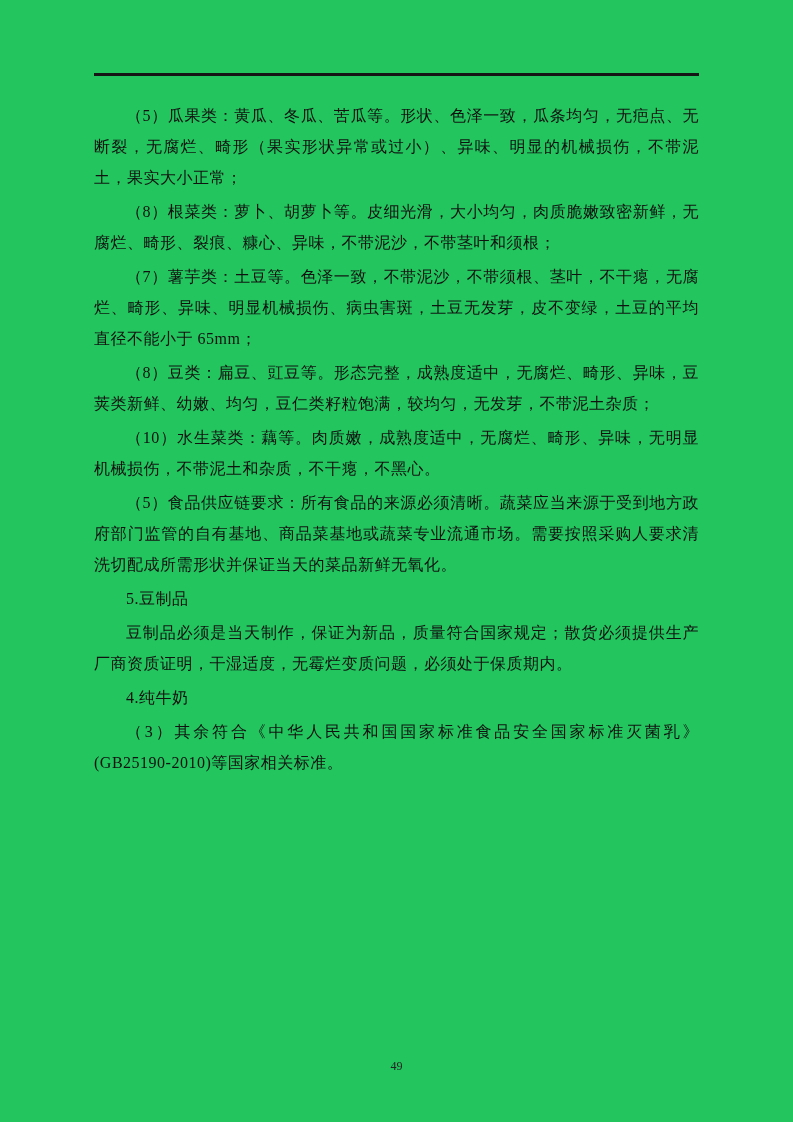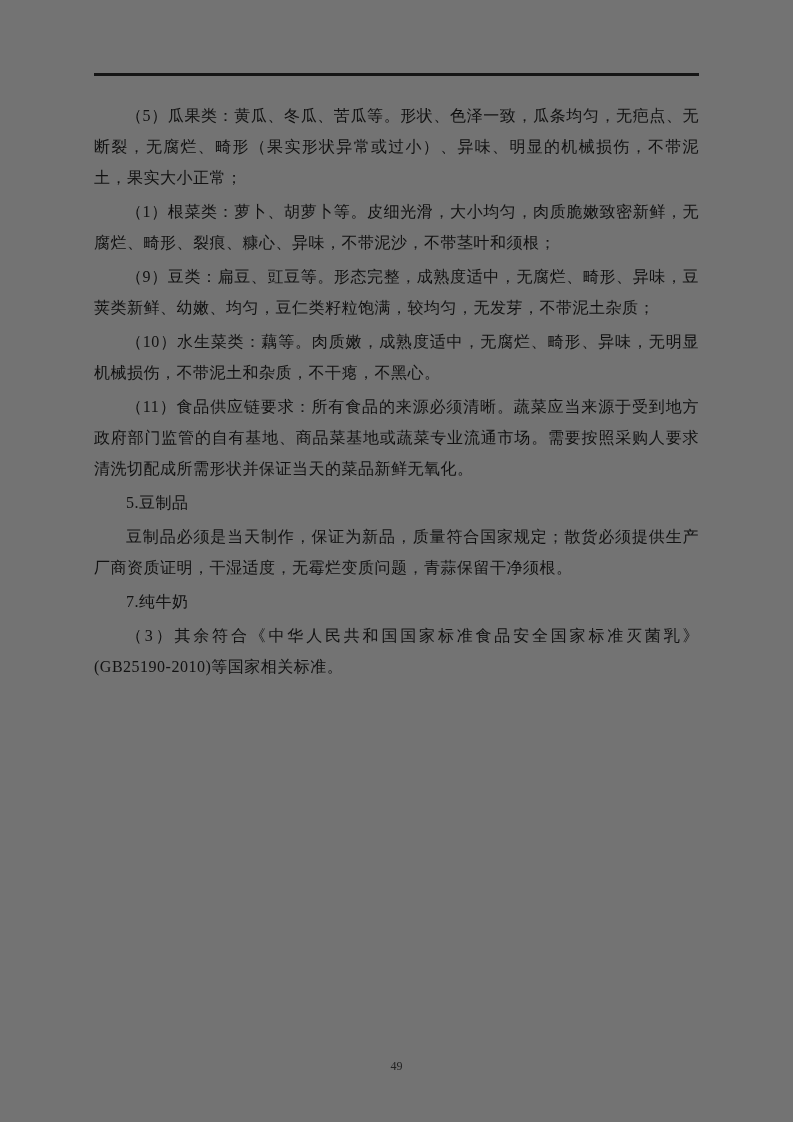--- a/index.html
+++ b/index.html
@@ -8,21 +8,21 @@
   }
   body {
     background: #e8e6e3;
     font-family: "Liberation Serif", "DejaVu Serif", serif;
   }
   .page {
     position: relative;
     width: 793px;
     height: 1122px;
     margin: 0 auto;
-    background: #737373;
+    background: #22c55e;
     color: #111;
     box-sizing: border-box;
     overflow: hidden;
   }
   .header-rule {
     position: absolute;
     top: 73px;
     left: 94px;
     width: 605px;
     height: 3px;
@@ -53,24 +53,25 @@
   }
 </style>
 </head>
 <body>
 
 <div class="page">
   <div class="header-rule"></div>
 
   <div class="content">
     <p class="para">（5）瓜果类：黄瓜、冬瓜、苦瓜等。形状、色泽一致，瓜条均匀，无疤点、无断裂，无腐烂、畸形（果实形状异常或过小）、异味、明显的机械损伤，不带泥土，果实大小正常；</p>
-    <p class="para">（1）根菜类：萝卜、胡萝卜等。皮细光滑，大小均匀，肉质脆嫩致密新鲜，无腐烂、畸形、裂痕、糠心、异味，不带泥沙，不带茎叶和须根；</p>
-    <p class="para">（9）豆类：扁豆、豇豆等。形态完整，成熟度适中，无腐烂、畸形、异味，豆荚类新鲜、幼嫩、均匀，豆仁类籽粒饱满，较均匀，无发芽，不带泥土杂质；</p>
+    <p class="para">（8）根菜类：萝卜、胡萝卜等。皮细光滑，大小均匀，肉质脆嫩致密新鲜，无腐烂、畸形、裂痕、糠心、异味，不带泥沙，不带茎叶和须根；</p>
+    <p class="para">（7）薯芋类：土豆等。色泽一致，不带泥沙，不带须根、茎叶，不干瘪，无腐烂、畸形、异味、明显机械损伤、病虫害斑，土豆无发芽，皮不变绿，土豆的平均直径不能小于 65mm；</p>
+    <p class="para">（8）豆类：扁豆、豇豆等。形态完整，成熟度适中，无腐烂、畸形、异味，豆荚类新鲜、幼嫩、均匀，豆仁类籽粒饱满，较均匀，无发芽，不带泥土杂质；</p>
     <p class="para">（10）水生菜类：藕等。肉质嫩，成熟度适中，无腐烂、畸形、异味，无明显机械损伤，不带泥土和杂质，不干瘪，不黑心。</p>
-    <p class="para">（11）食品供应链要求：所有食品的来源必须清晰。蔬菜应当来源于受到地方政府部门监管的自有基地、商品菜基地或蔬菜专业流通市场。需要按照采购人要求清洗切配成所需形状并保证当天的菜品新鲜无氧化。</p>
+    <p class="para">（5）食品供应链要求：所有食品的来源必须清晰。蔬菜应当来源于受到地方政府部门监管的自有基地、商品菜基地或蔬菜专业流通市场。需要按照采购人要求清洗切配成所需形状并保证当天的菜品新鲜无氧化。</p>
     <p class="para">5.豆制品</p>
-    <p class="para">豆制品必须是当天制作，保证为新品，质量符合国家规定；散货必须提供生产厂商资质证明，干湿适度，无霉烂变质问题，青蒜保留干净须根。</p>
-    <p class="para">7.纯牛奶</p>
+    <p class="para">豆制品必须是当天制作，保证为新品，质量符合国家规定；散货必须提供生产厂商资质证明，干湿适度，无霉烂变质问题，必须处于保质期内。</p>
+    <p class="para">4.纯牛奶</p>
     <p class="para">（3）其余符合《中华人民共和国国家标准食品安全国家标准灭菌乳》(GB25190-2010)等国家相关标准。</p>
   </div>
 
   <div class="page-number">49</div>
 </div>
 
 </body></html>

